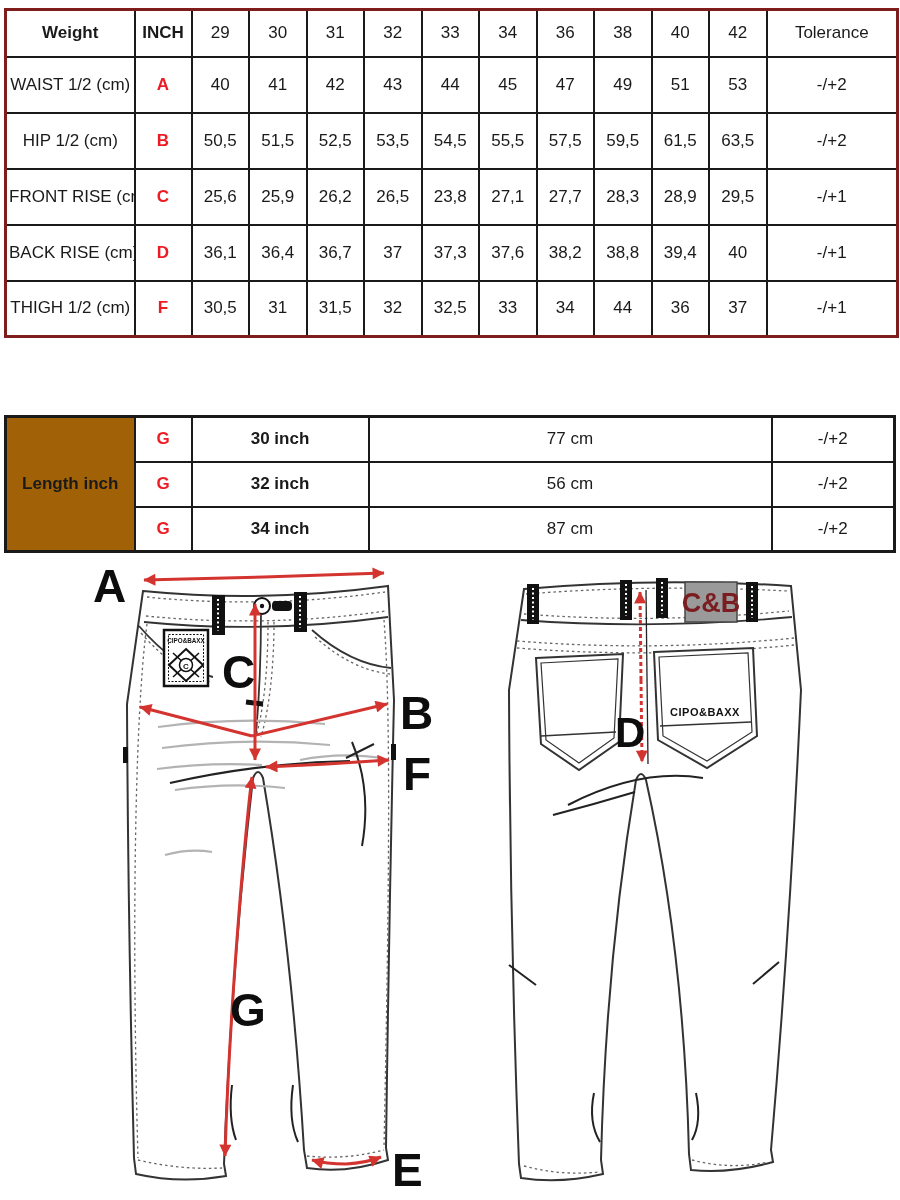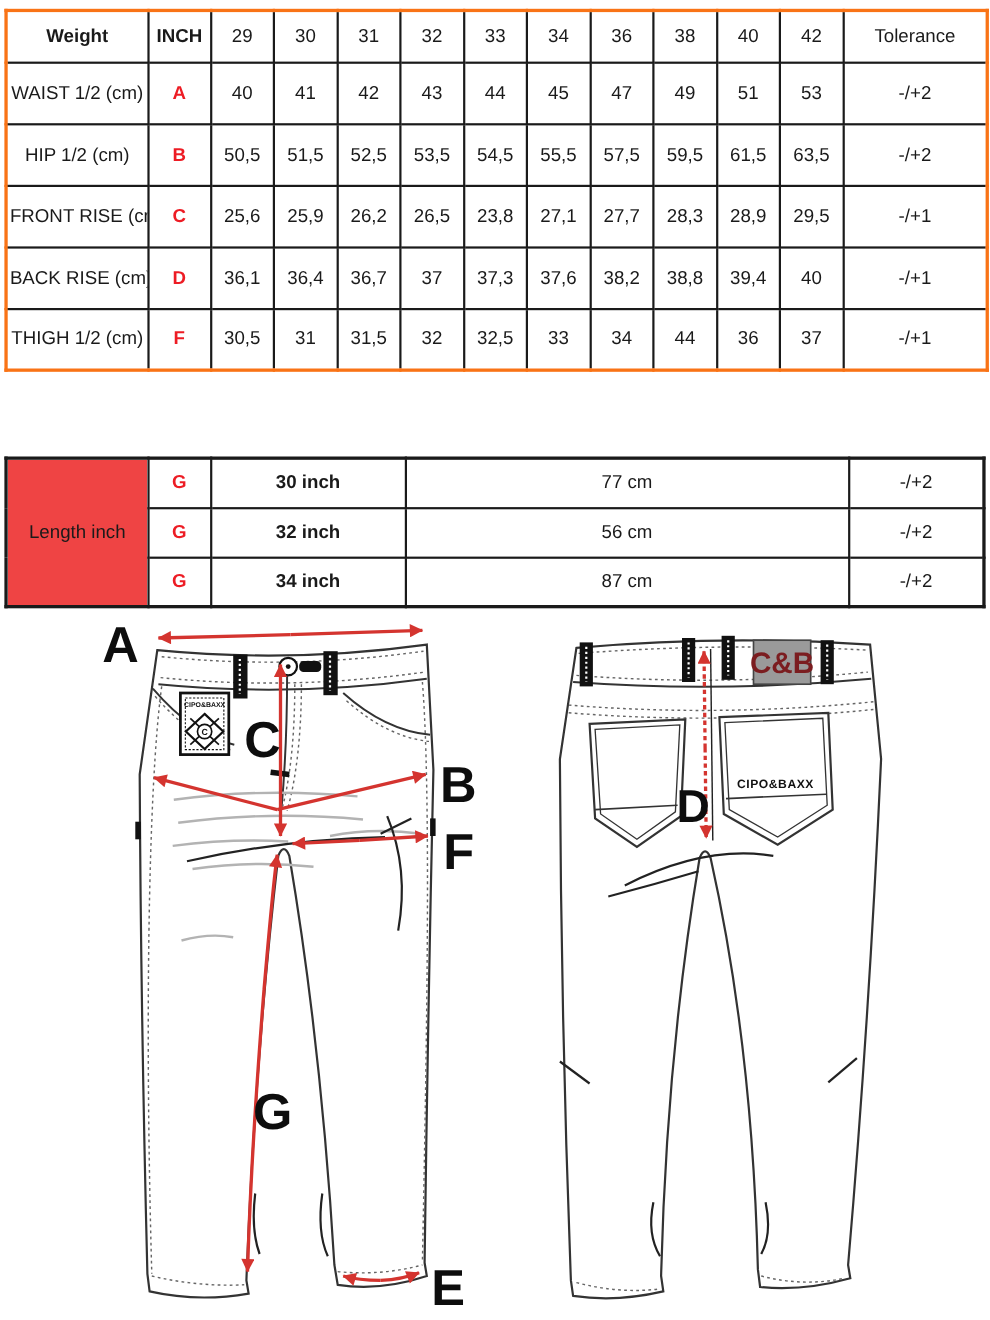--- a/index.html
+++ b/index.html
@@ -1,37 +1,37 @@
 <!DOCTYPE html>
 <html><head>
 <meta charset="utf-8">
 <style>
   html,body{margin:0;padding:0;background:#fff;}
   .page{position:relative;width:900px;height:1200px;background:#fff;
         font-family:"Liberation Sans",sans-serif;color:#1a1a1a;overflow:hidden;}
 
   table{border-collapse:collapse;table-layout:fixed;position:absolute;background:#fff;}
-  #size-table{left:4px;top:8px;width:892px;border:3px solid #f97316;}
+  #size-table{left:4px;top:8px;width:892px;border:3px solid #7f1d1d;}
   #length-table{left:4px;top:415px;width:889px;border:3px solid #1a1a1a;}
   #size-table th,#size-table td,
   #length-table th,#length-table td{border:2px solid #1a1a1a;text-align:center;
         font-size:17px;padding:0 2px;overflow:hidden;white-space:nowrap;}
   #size-table thead tr{height:47px;}
   #size-table tbody tr{height:56px;}
   #length-table tr{height:45px;}
 
   .c-weight{text-align:left;padding-left:9px;font-size:21px;font-weight:bold;}
   .c-inch{font-size:15px;font-weight:bold;}
   .c-size{font-size:17px;font-weight:normal;}
   .c-tol{font-size:18px;font-weight:normal;}
   .c-label{text-align:left;padding-left:9px;font-size:15px;font-weight:normal;margin-top:36px;}
   .c-letter{color:#ed1c24;font-weight:bold;font-size:15px;}
   .c-val{font-size:17px;}
   .c-tolv{font-size:16px;}
-  .c-lenlabel{text-align:left;padding-left:9px;font-size:21px;font-weight:normal;background:#ef4444;}
+  .c-lenlabel{text-align:left;padding-left:9px;font-size:21px;font-weight:bold;background:#a16207;}
   .c-inchval{font-size:17px;font-weight:bold;}
   .c-cmval{font-size:16px;font-weight:normal;}
 
   #diagram{position:absolute;left:0;top:555px;}
   .mlabel{font-family:"Liberation Sans",sans-serif;font-weight:900;fill:#0d0d0d;}
   .jeans{fill:#ffffff;stroke:#333;stroke-width:2;}
   .seam{fill:none;stroke:#333;stroke-width:1.8;}
   .stitch{fill:none;stroke:#666;stroke-width:1.3;stroke-dasharray:2.5,3;}
   .crease{fill:none;stroke:#222;stroke-width:2;}
   .whisker{fill:none;stroke:#b3b3b3;stroke-width:2.2;}

